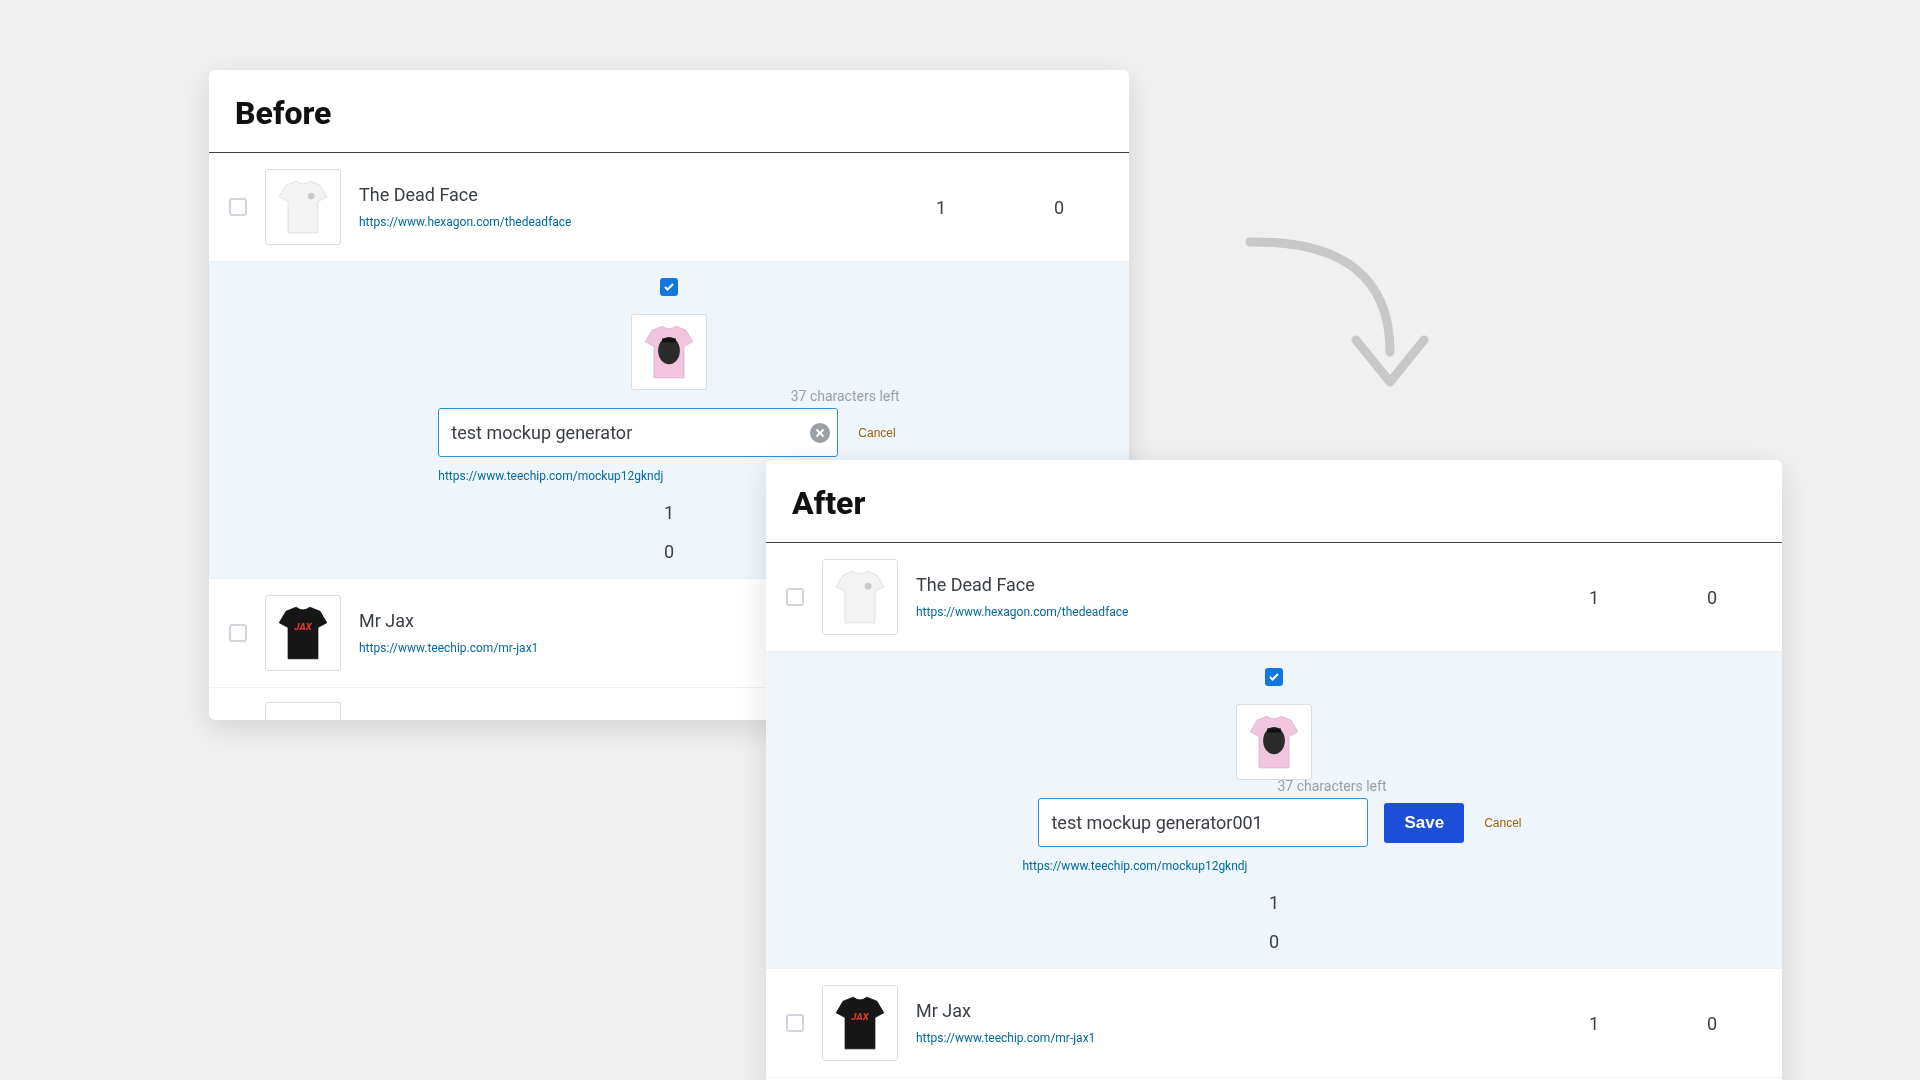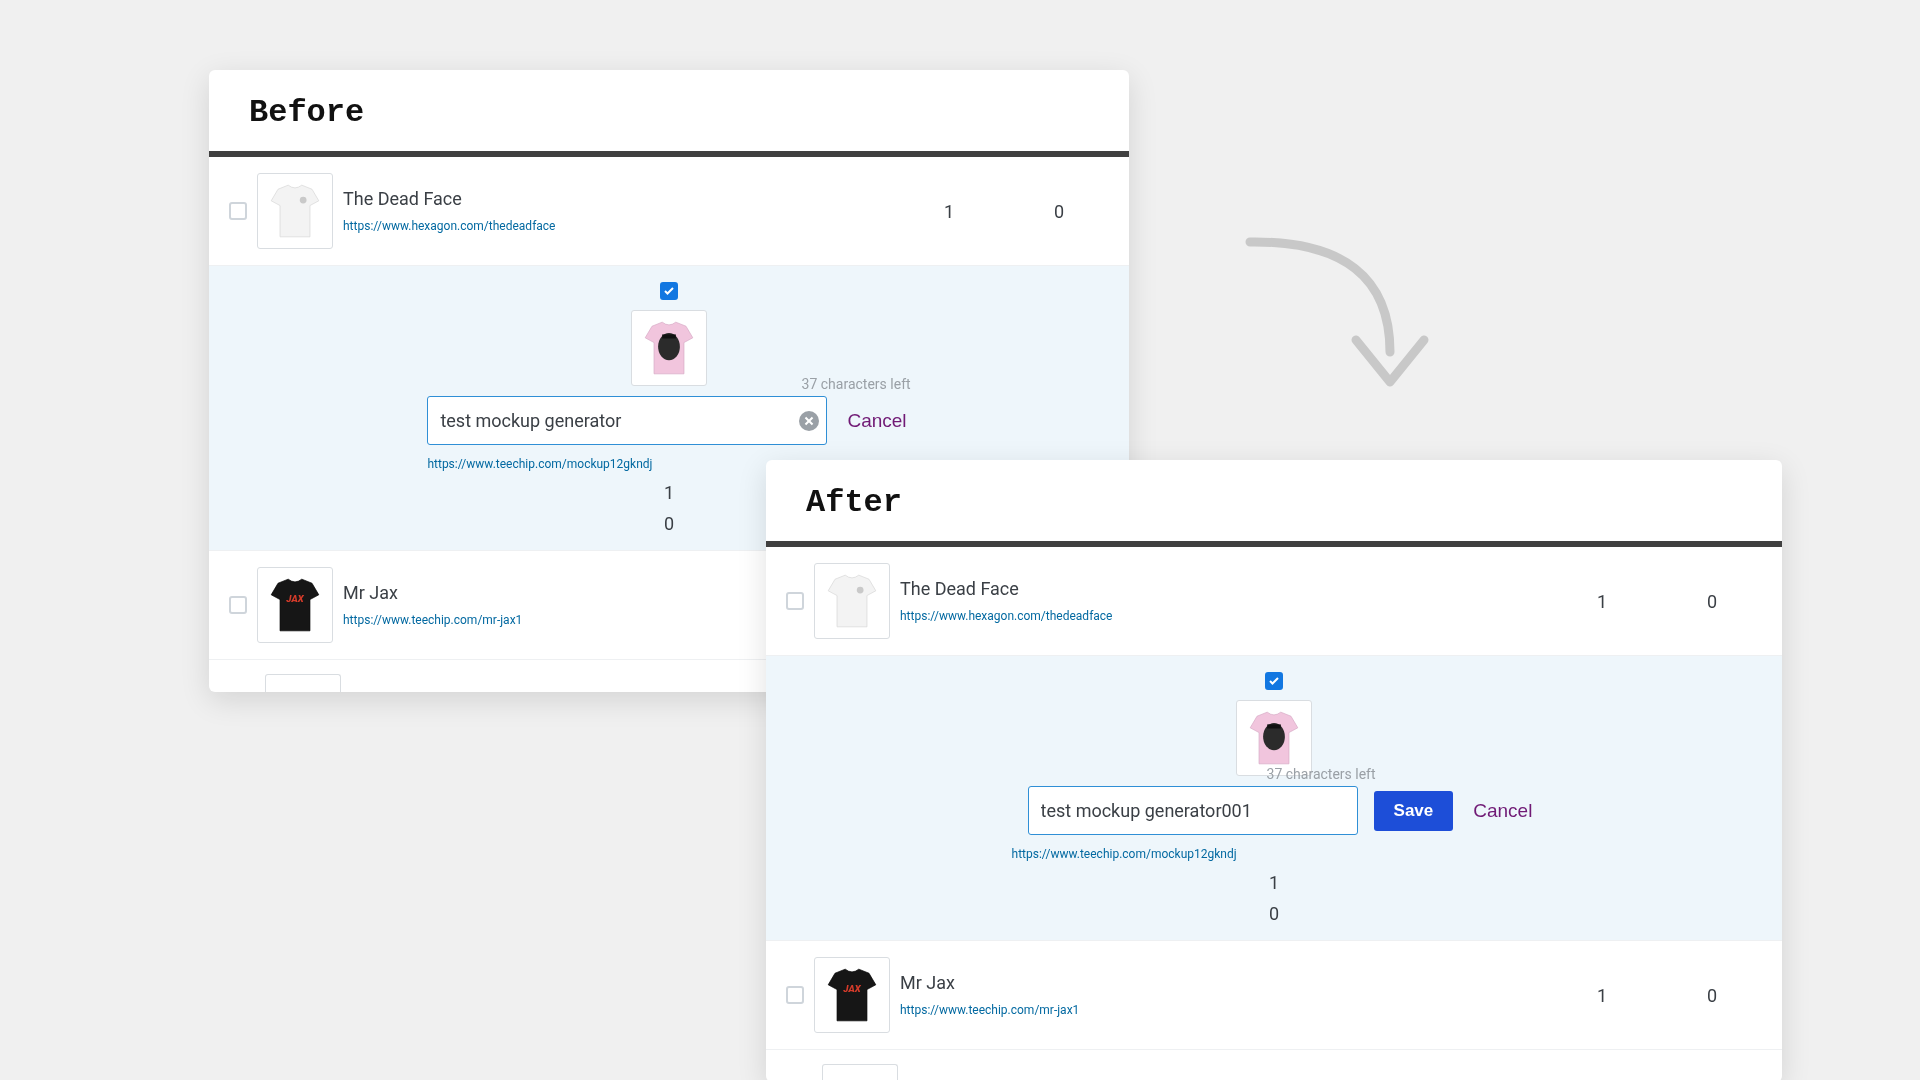--- a/index.html
+++ b/index.html
@@ -19,31 +19,30 @@
     box-shadow: 0 8px 30px rgba(0,0,0,0.12);
     overflow: hidden;
   }
   .before-card { left: 209px; top: 70px; width: 920px; }
   .after-card  { left: 766px; top: 460px; width: 1016px; }
 
   .card-title {
     font-size: 32px;
     font-weight: 800;
     color: #111;
-    padding: 24px 40px 20px;
-    border-bottom: 6px solid #404040;
-    font-family: Liberation Mono, monospace;
+    padding: 24px 26px 20px;
+    border-bottom: 1px solid #404040;
   }
 
   .row {
     display: flex;
     align-items: center;
     padding: 16px 20px;
     border-bottom: 1px solid #eef0f2;
-    gap: 10px;
+    gap: 18px;
     justify-content: center;
   }
   .row.selected { background: #eef6fb; flex-direction: column; }
 
   .checkbox {
     width: 18px; height: 18px;
     border: 2px solid #cfd5db;
     border-radius: 3px;
     display: flex; align-items: center; justify-content: center;
     flex-shrink: 0;
@@ -98,22 +97,22 @@
   }
   .clear-btn::before { transform: rotate(45deg); }
   .clear-btn::after  { transform: rotate(-45deg); }
 
   .save-btn {
     background: #1d4ed8; color: #fff; border: none;
     padding: 10px 20px; font-size: 17px; font-weight: 600;
     border-radius: 3px; cursor: pointer;
   }
   .cancel-btn {
-    background: none; border: none; color: #701a75;
-    font-size: 19px; cursor: pointer; padding: 8px 4px;
+    background: none; border: none; color: #a16207;
+    font-size: 12px; cursor: pointer; padding: 8px 4px;
   }
 
   .num-col { width: 100px; text-align: center; color: #3a3f45; font-size: 18px; }
 
   .partial-row { height: 32px; display:flex; align-items:flex-start; padding: 14px 20px 0; gap:18px;}
   .partial-thumb { width: 76px; height: 18px; border: 1px solid #d9dde1; border-bottom:none; border-radius: 3px 3px 0 0; margin-left: 36px;}
 
   
   .big-arrow { position: absolute; left: 1230px; top: 222px; pointer-events:none; }
 

